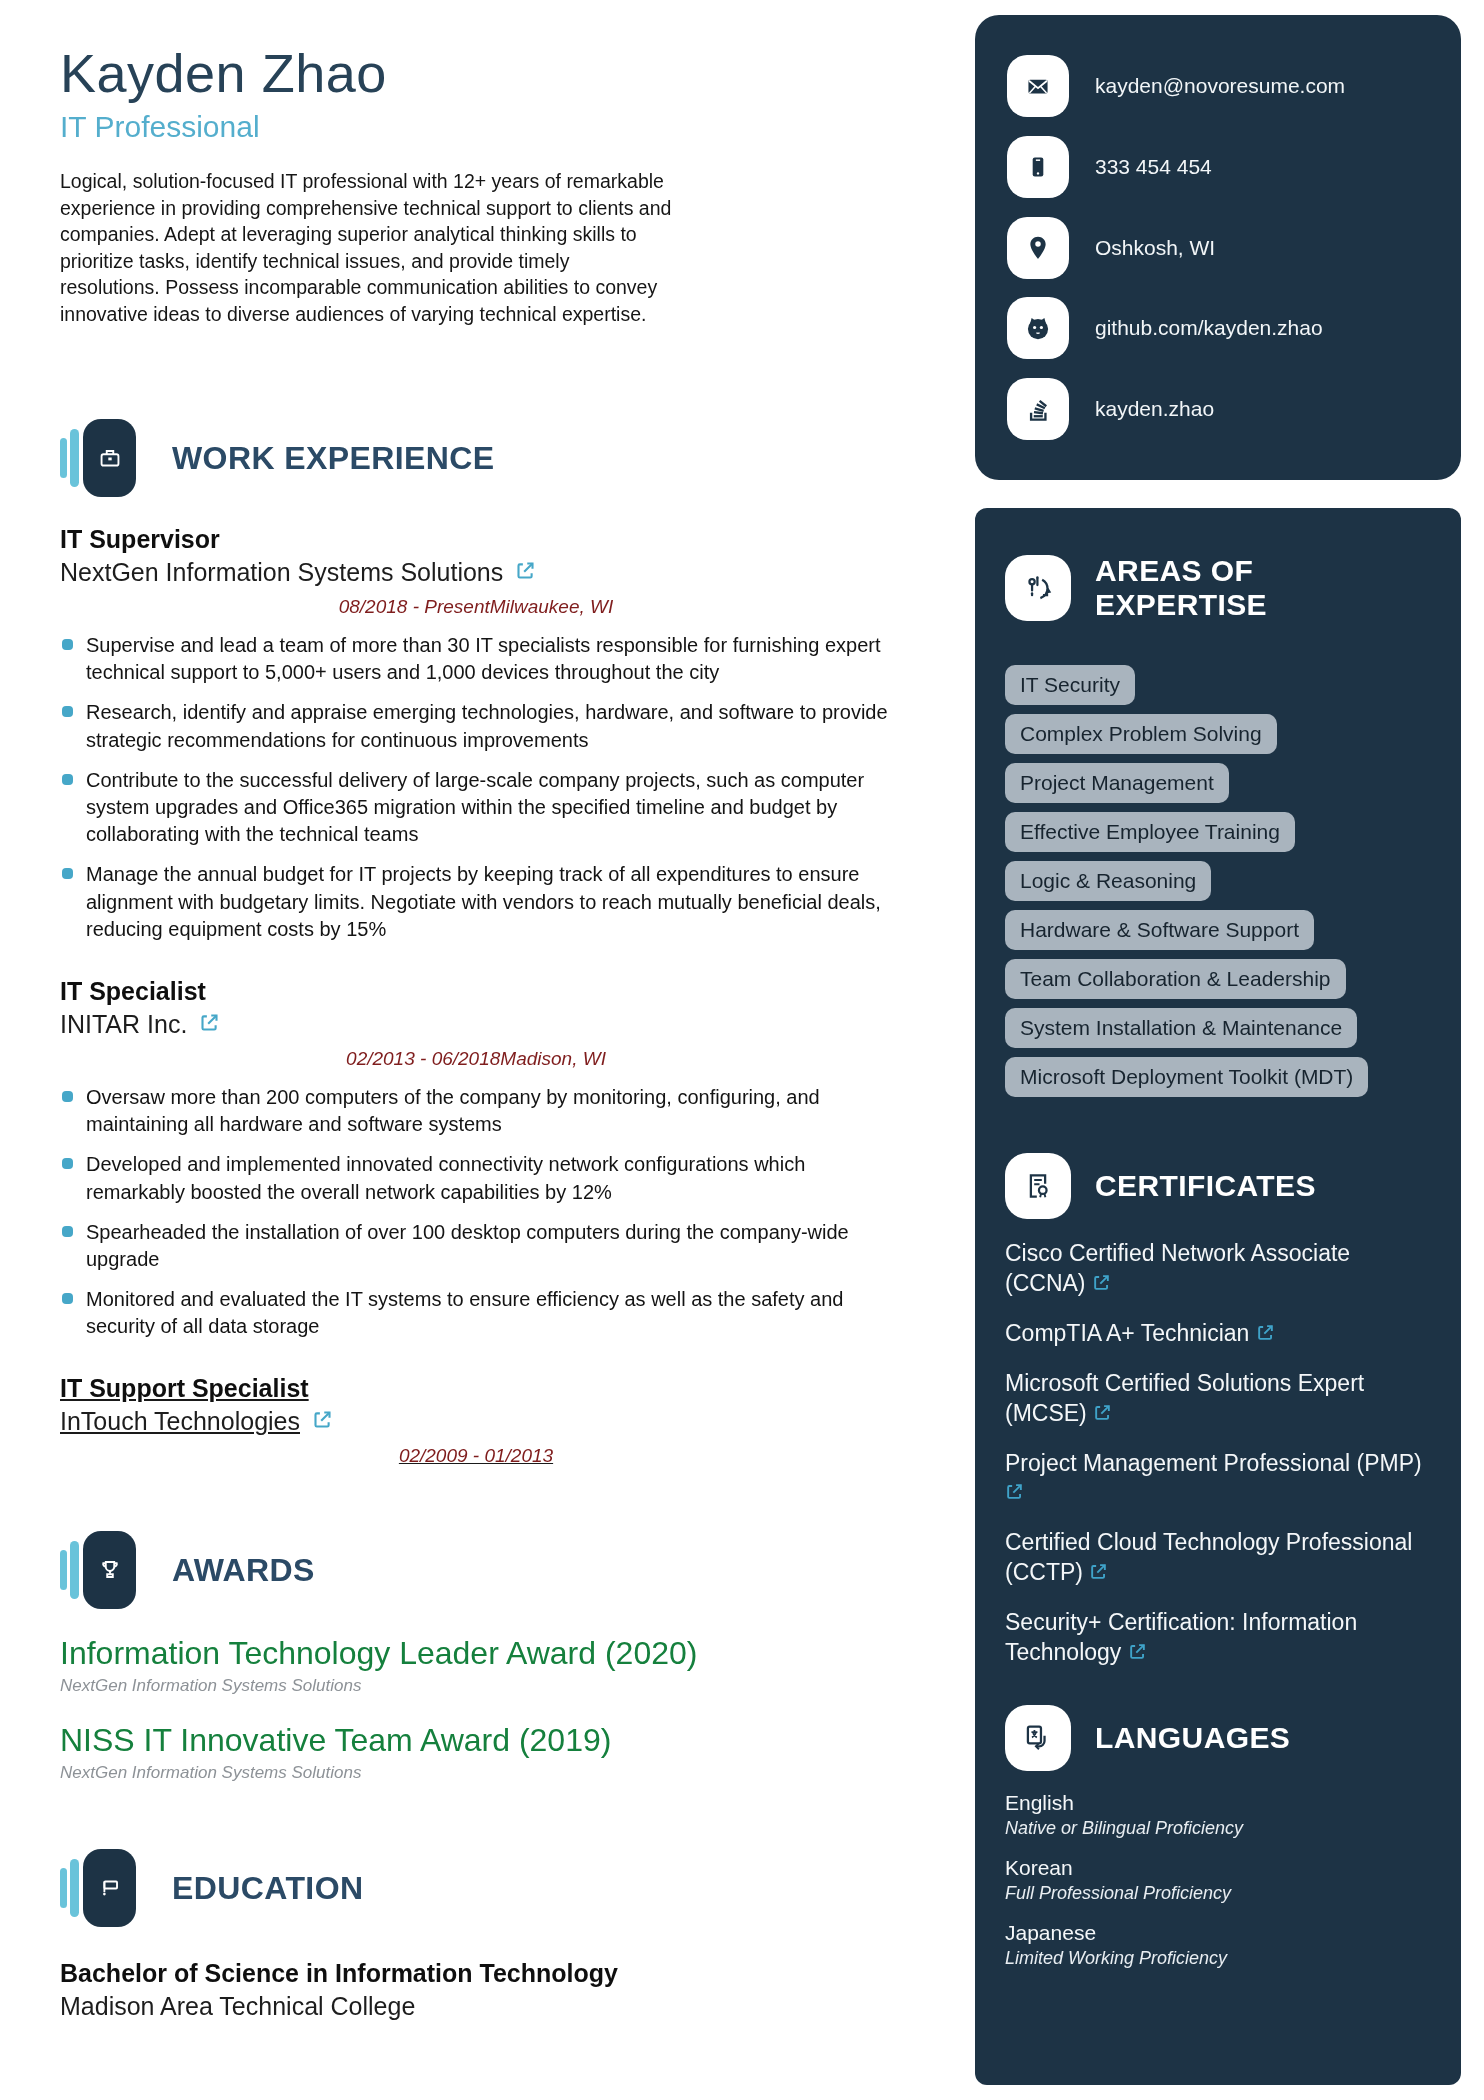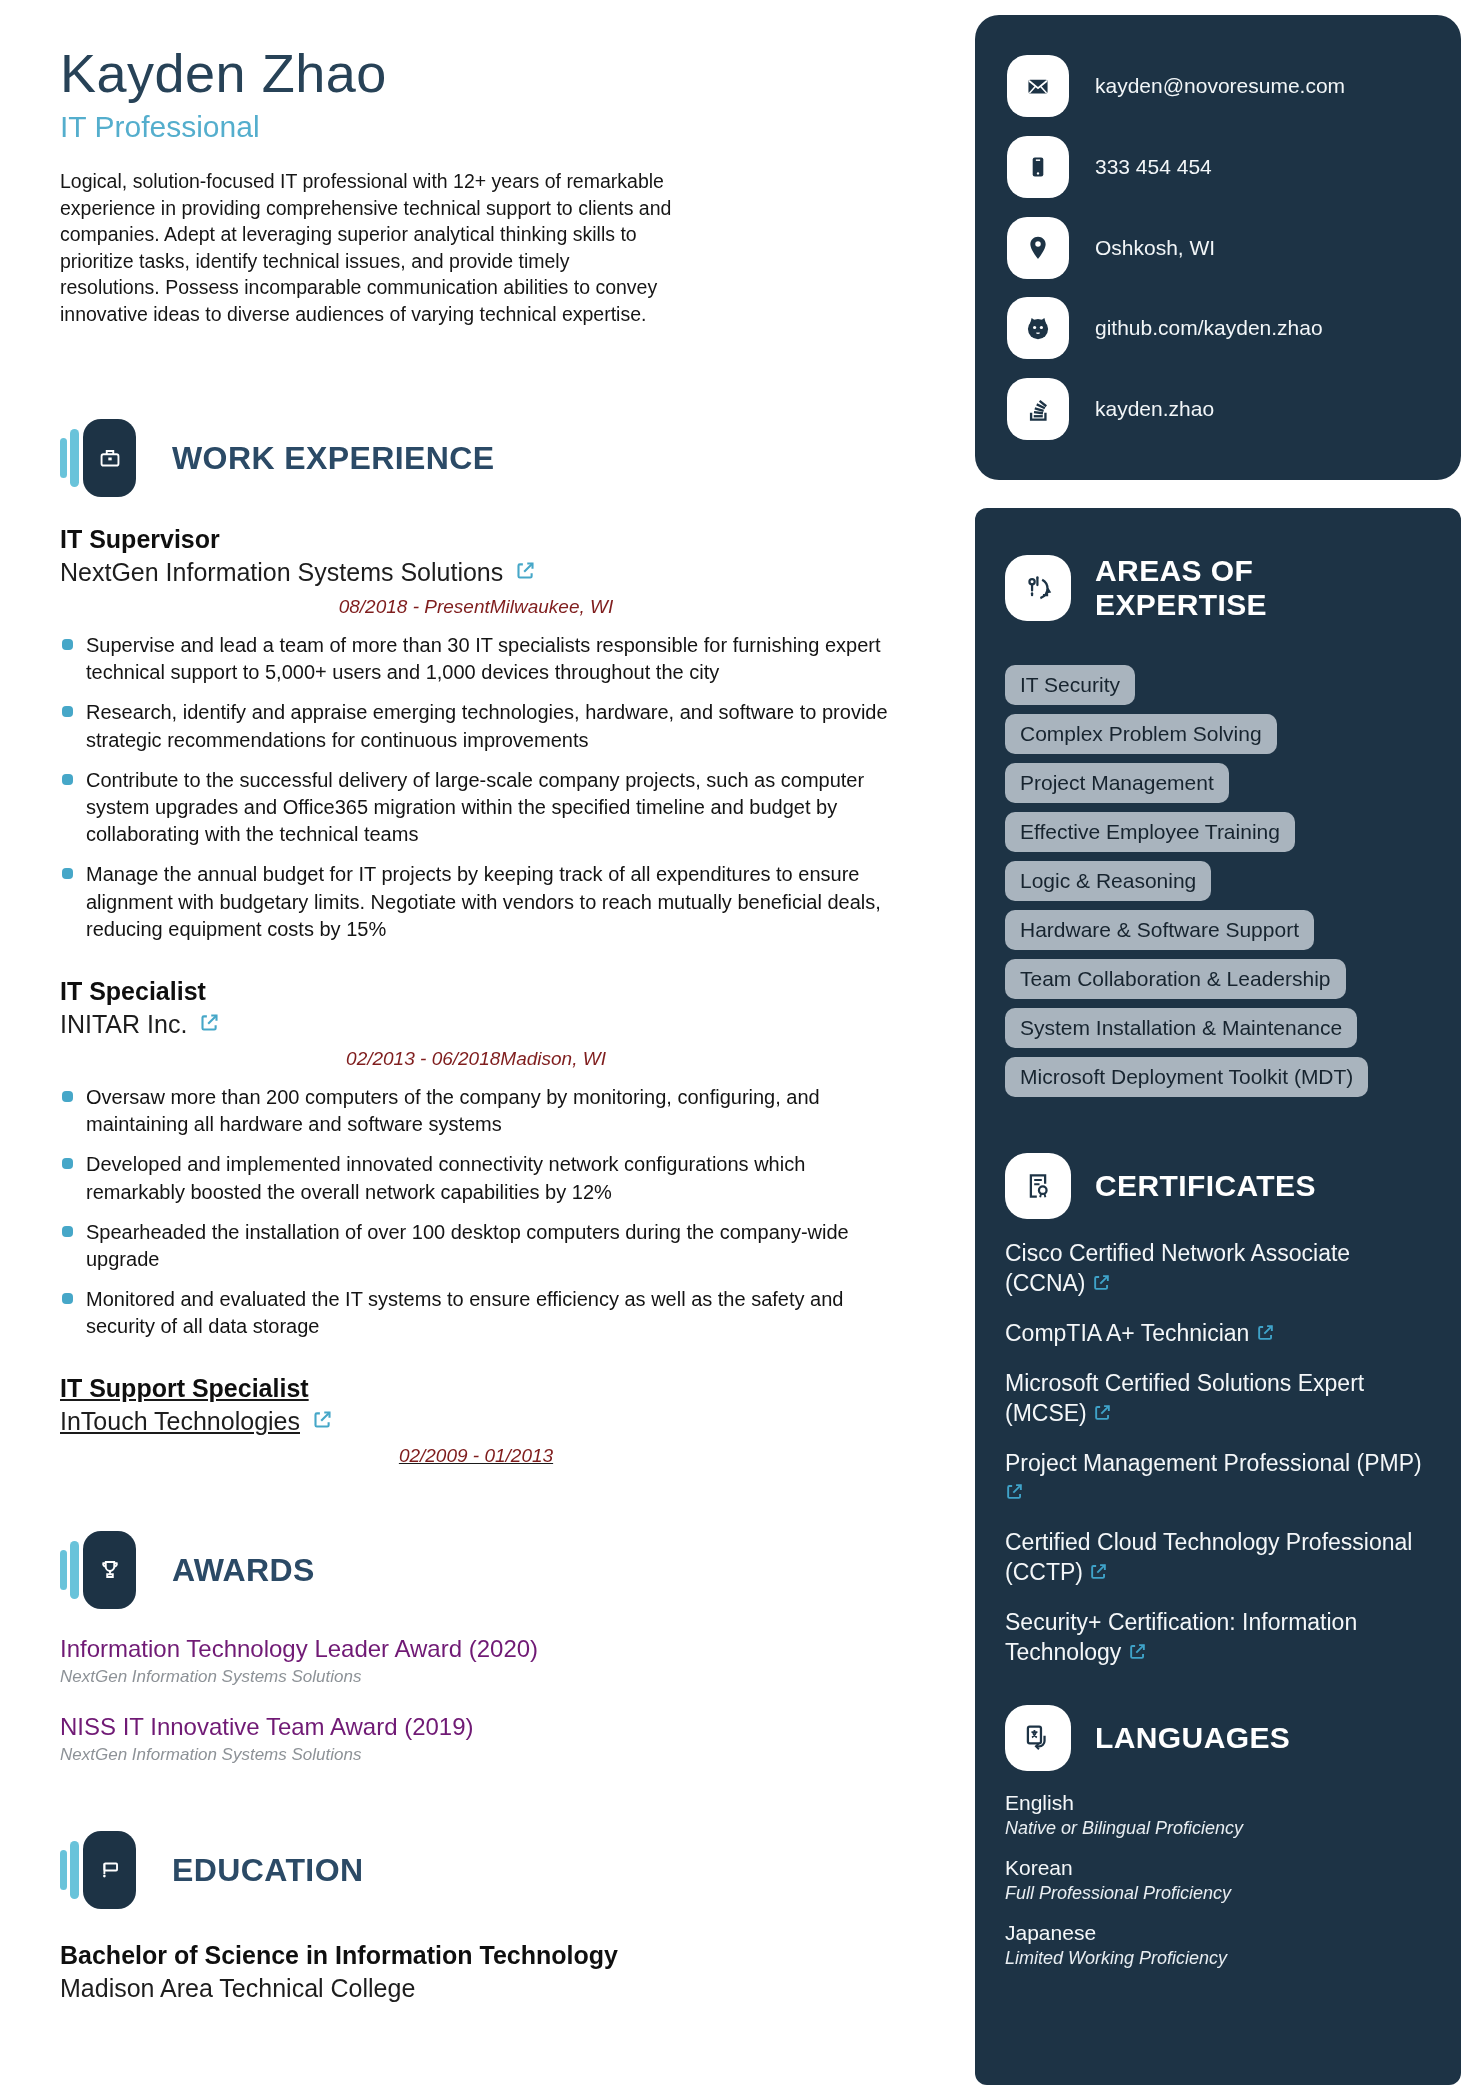--- a/index.html
+++ b/index.html
@@ -27,21 +27,21 @@
   .job-title { font-size:25px; font-weight:bold; color:#0f0f0f; }
   .company-row { margin-top:4px; font-size:25px; color:#1d1d1d; display:flex; align-items:center; gap:12px; }
   .meta-row { display:flex; justify-content:center; width:832px; margin:9px 0 14px 0;
               font-size:19px; font-style:italic; color:#7f1d1d; }
   .bullet { display:flex; margin-bottom:13px; width:836px; }
   .bullet .dot { flex:0 0 auto; width:11px; height:11px; border-radius:4px; background:#46a7c8; margin:7px 13px 0 2px; }
   .bullet .txt { font-size:20px; line-height:1.36; color:#141414; }
 
   .awards-head { margin-top:64px; }
   .award { margin-top:26px; }
-  .award-title { font-size:24px; color:#701a75; }
+  .award-title { font-size:32px; color:#15803d; }
   .award-org { font-size:17px; font-style:italic; color:#8d9297; margin-top:4px; }
 
   .edu-head { margin-top:66px; }
   .degree { margin-top:32px; font-size:25px; font-weight:bold; color:#0f0f0f; }
   .school { margin-top:4px; font-size:25px; color:#1d1d1d; }
 
   .ext { display:inline-block; vertical-align:middle; }
 
   
   .contact-card { position:absolute; left:975px; top:15px; width:486px; height:465px;

